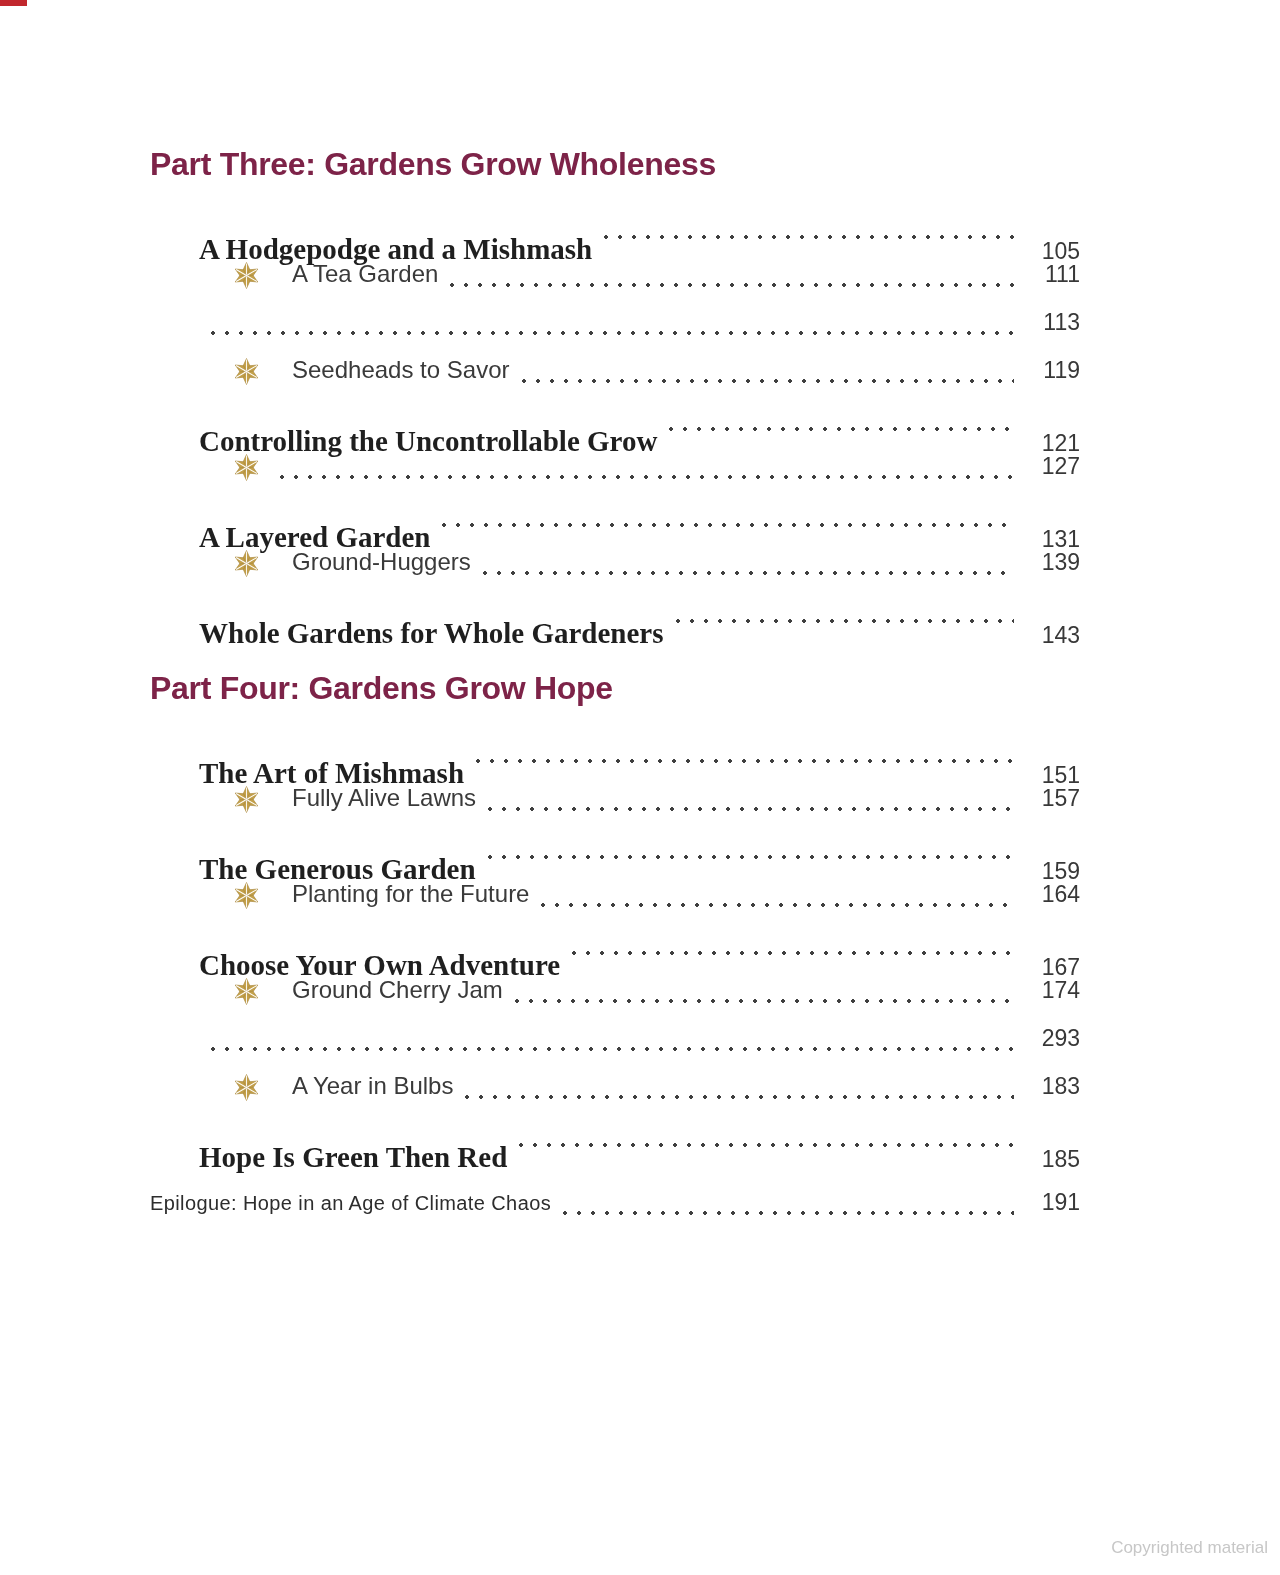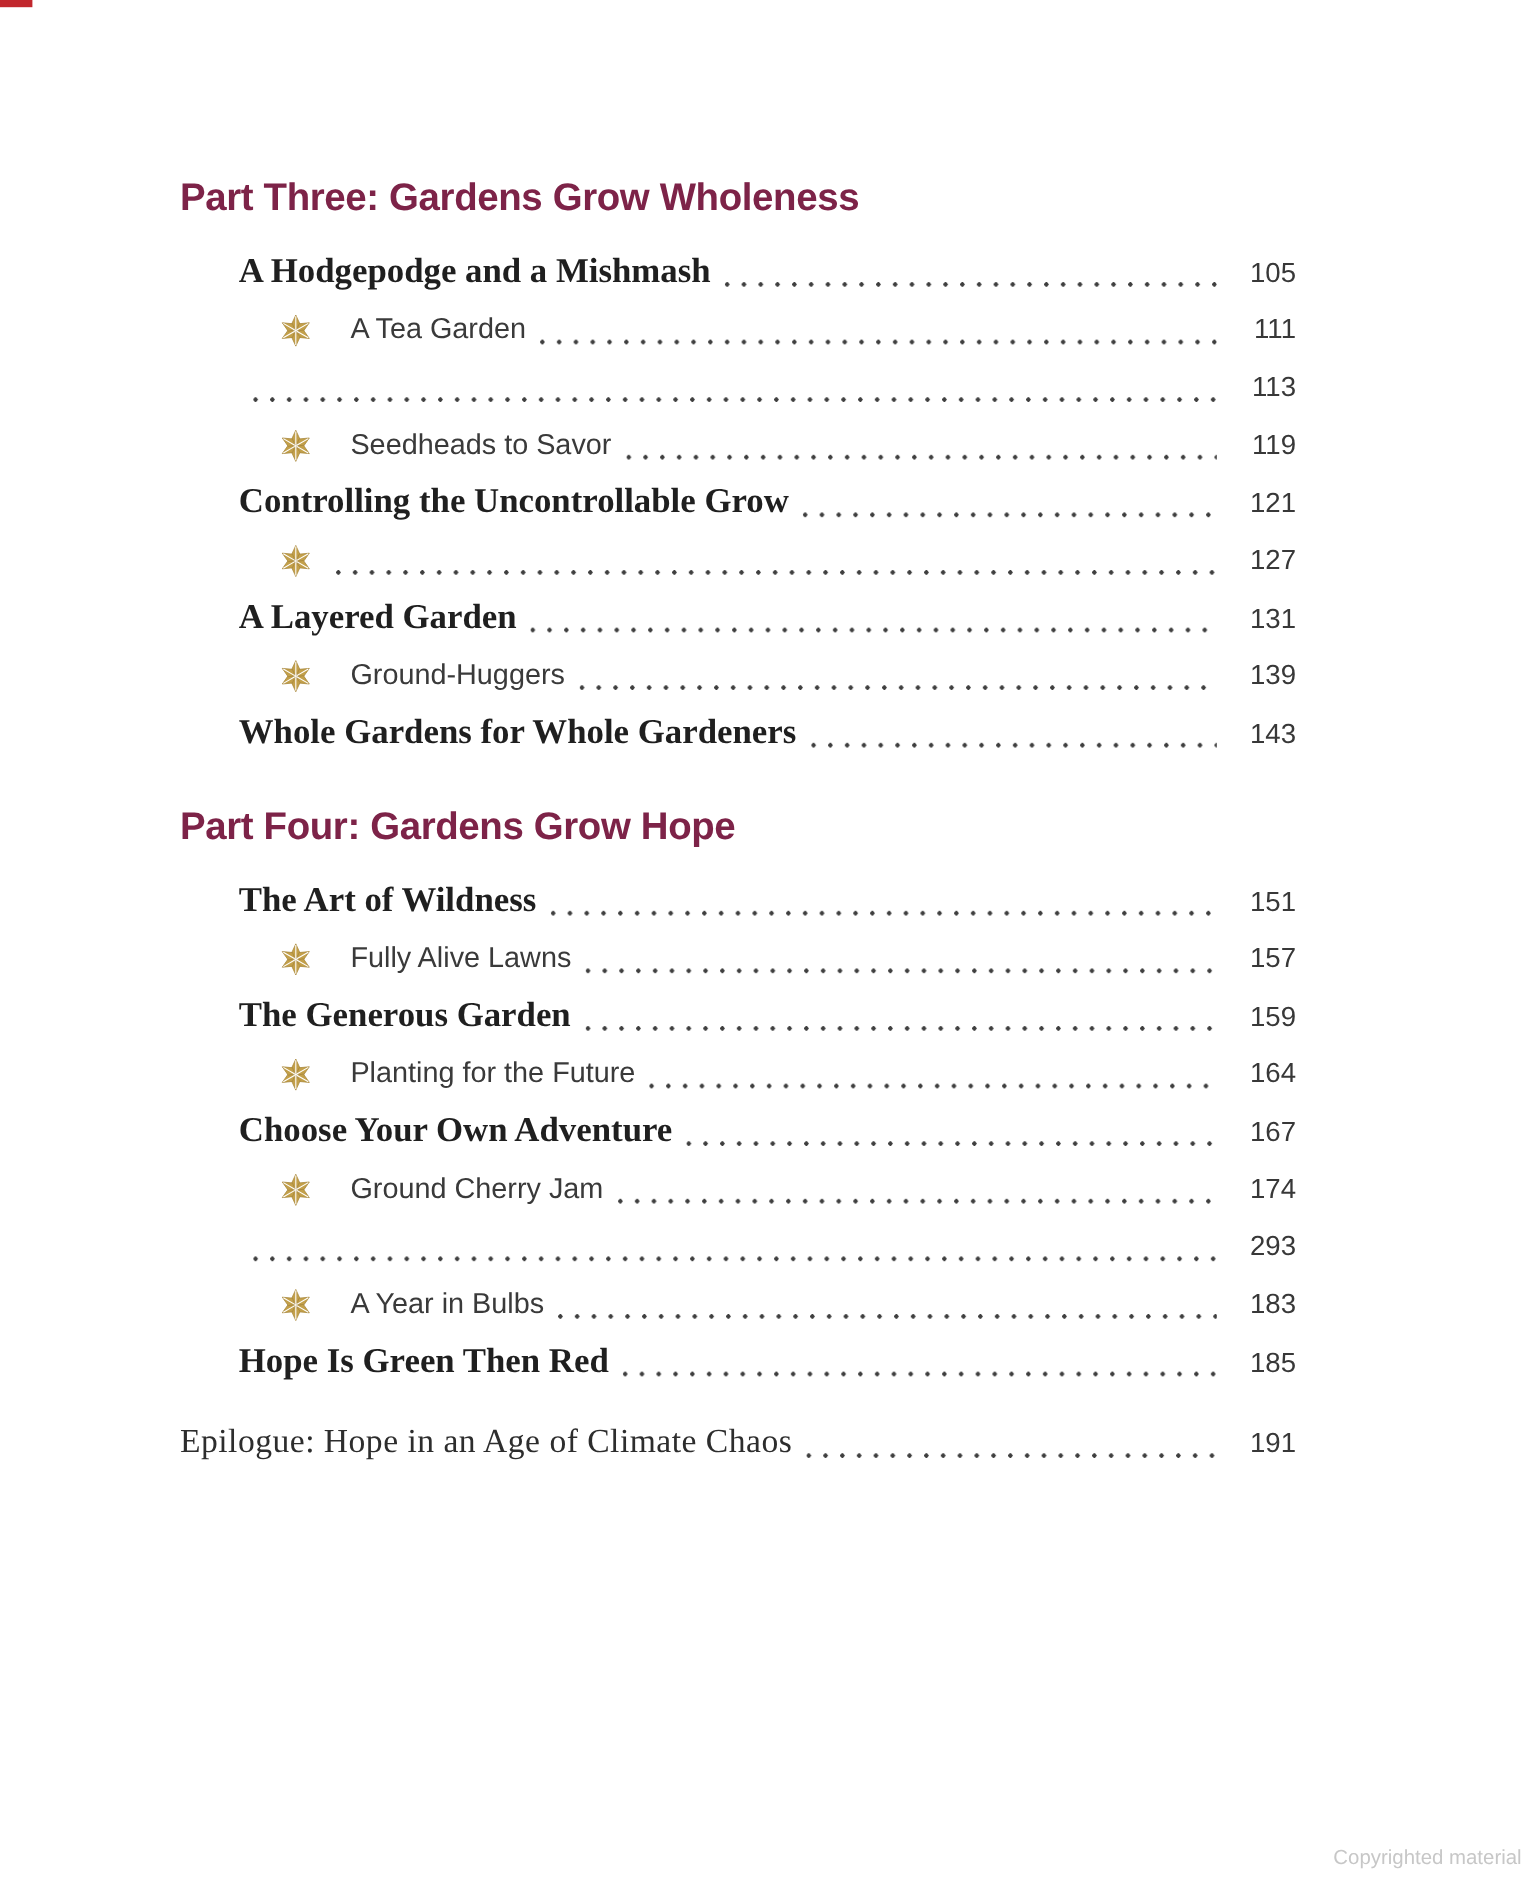--- a/index.html
+++ b/index.html
@@ -46,32 +46,33 @@
     white-space: nowrap;
   }
   .row.chapter { padding-left: 49px; }
   .row.feature { padding-left: 84px; }
   .row.epilogue { padding-left: 0; margin-top: 20px; }
   .chapter .entry-label {
     font-family: "Liberation Serif", serif;
     font-weight: 700;
     font-size: 29px;
     color: var(--chapter-text, #1f1f1f);
+    margin-top: 23px;
   }
   .feature .entry-label {
     font-family: "Liberation Sans", sans-serif;
     font-weight: 400;
     font-size: 24px;
     color: var(--sub-text, #3a3a3a);
     margin-left: 24px;
   }
   .epilogue .entry-label {
-    font-family: Liberation Serif, serif;
+    font-family: Liberation Sans, sans-serif;
     font-weight: 400;
-    font-size: 28px;
+    font-size: 20px;
     letter-spacing: 0.4px;
     color: var(--epilogue-text, #2d2d2d);
   }
   .star-icon {
     display: inline-block;
     vertical-align: -5px;
     margin-right: 9px;
     flex: none;
     align-self: center;
     transform: translateY(1px);
@@ -230,21 +231,21 @@
         <span class="leader"></span>
         <span class="pagenum">139</span>
       </div>
       <div class="row chapter">
         <span class="entry-label">Whole Gardens for Whole Gardeners</span>
         <span class="leader"></span>
         <span class="pagenum">143</span>
       </div>
       <div class="part-heading subsequent">Part Four: Gardens Grow Hope</div>
       <div class="row chapter">
-        <span class="entry-label">The Art of Wildness</span>
+        <span class="entry-label">The Art of Mishmash</span>
         <span class="leader"></span>
         <span class="pagenum">151</span>
       </div>
       <div class="row feature">
         <svg class="star-icon" width="25" height="27" viewBox="-12.5 -13.5 25 27">
           <g fill="#c3a04a" stroke="#a8873c" stroke-width="0.6">
             <path d="M0,-13 L3.6,-5.2 L0,-1 L-3.6,-5.2 Z" transform="rotate(0)"></path>
             <path d="M0,-13 L3.6,-5.2 L0,-1 L-3.6,-5.2 Z" transform="rotate(60)"></path>
             <path d="M0,-13 L3.6,-5.2 L0,-1 L-3.6,-5.2 Z" transform="rotate(120)"></path>
             <path d="M0,-13 L3.6,-5.2 L0,-1 L-3.6,-5.2 Z" transform="rotate(180)"></path>

